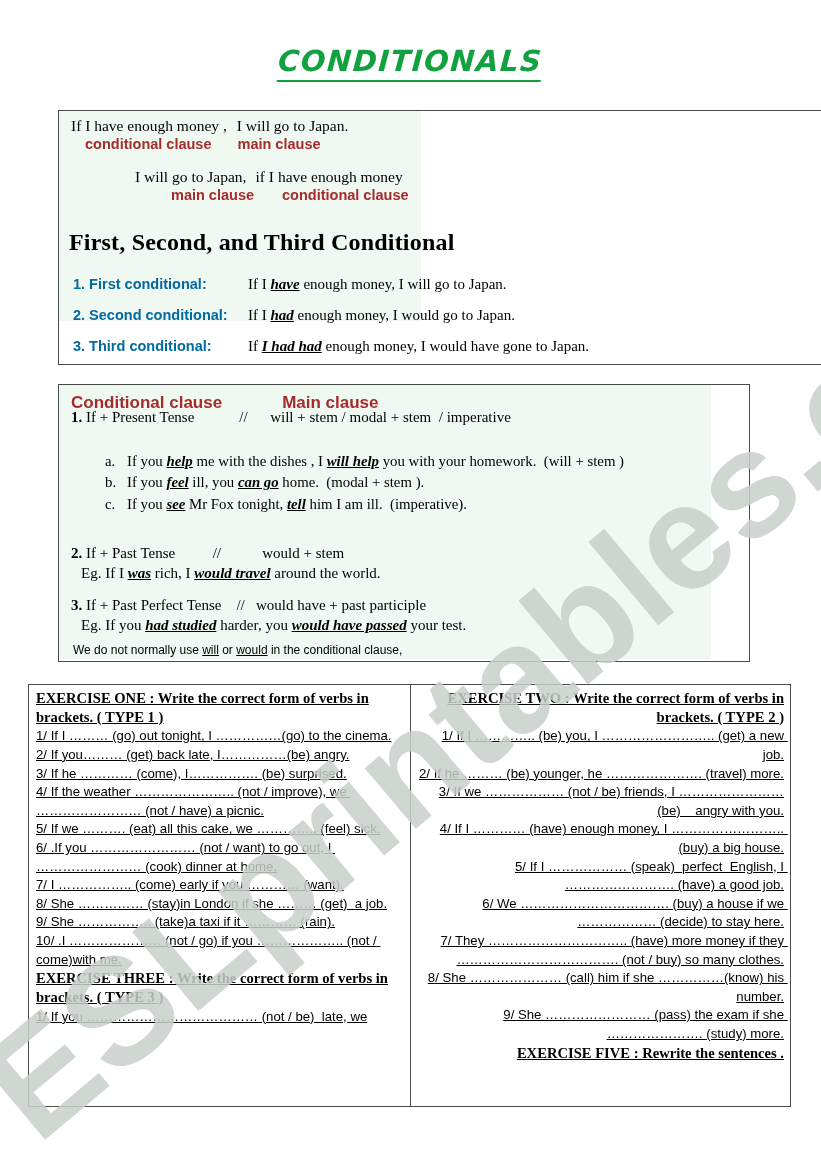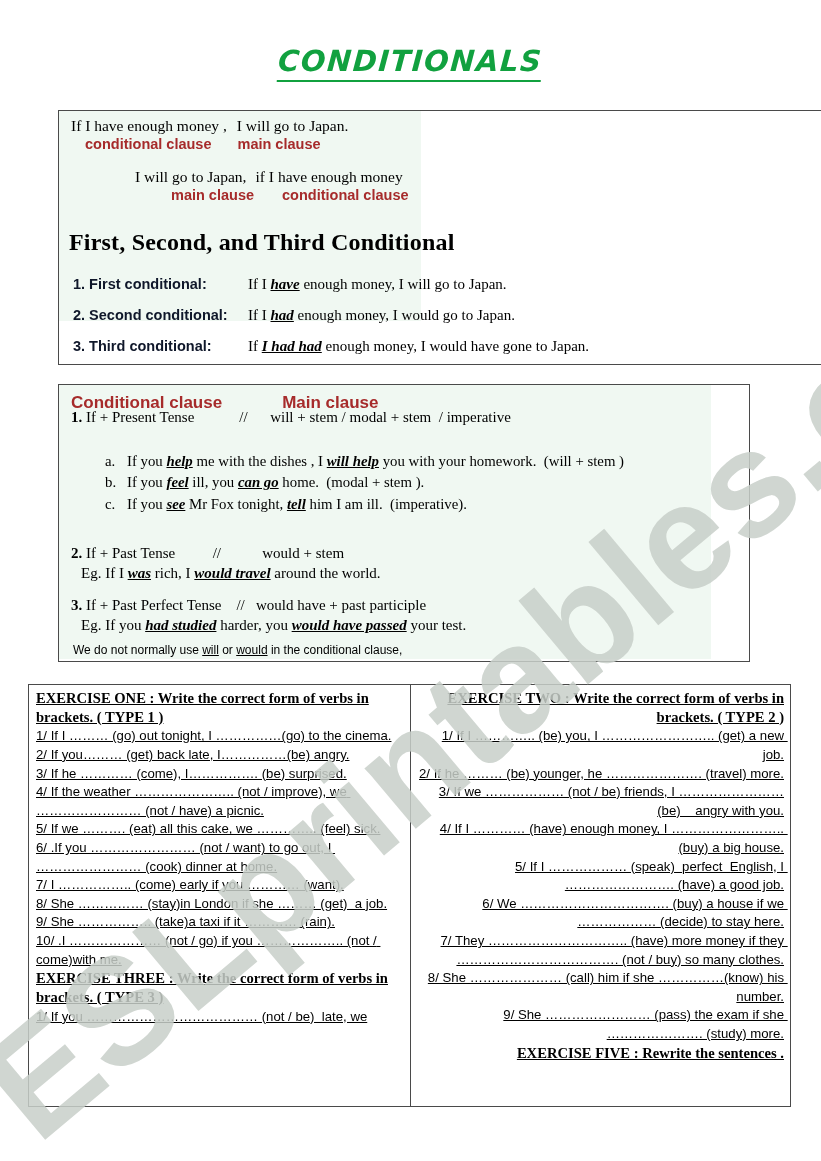--- a/index.html
+++ b/index.html
@@ -116,21 +116,21 @@
   .cond-row {
     position: absolute;
     display: flex;
     align-items: baseline;
     font-size: 15px;
     white-space: pre;
   }
   .cond-name {
     font-family: "Liberation Sans", sans-serif;
     font-weight: bold;
-    color: #0f172a;
+    color: #0369a1;
     font-size: 14.5px;
     width: 175px;
     flex: 0 0 175px;
   }
   .cond-ex { font-family: "Liberation Serif", serif; }
   .bu { font-weight: bold; font-style: italic; text-decoration: underline; }
 
   
   #box-rules {
     left: 58px;

